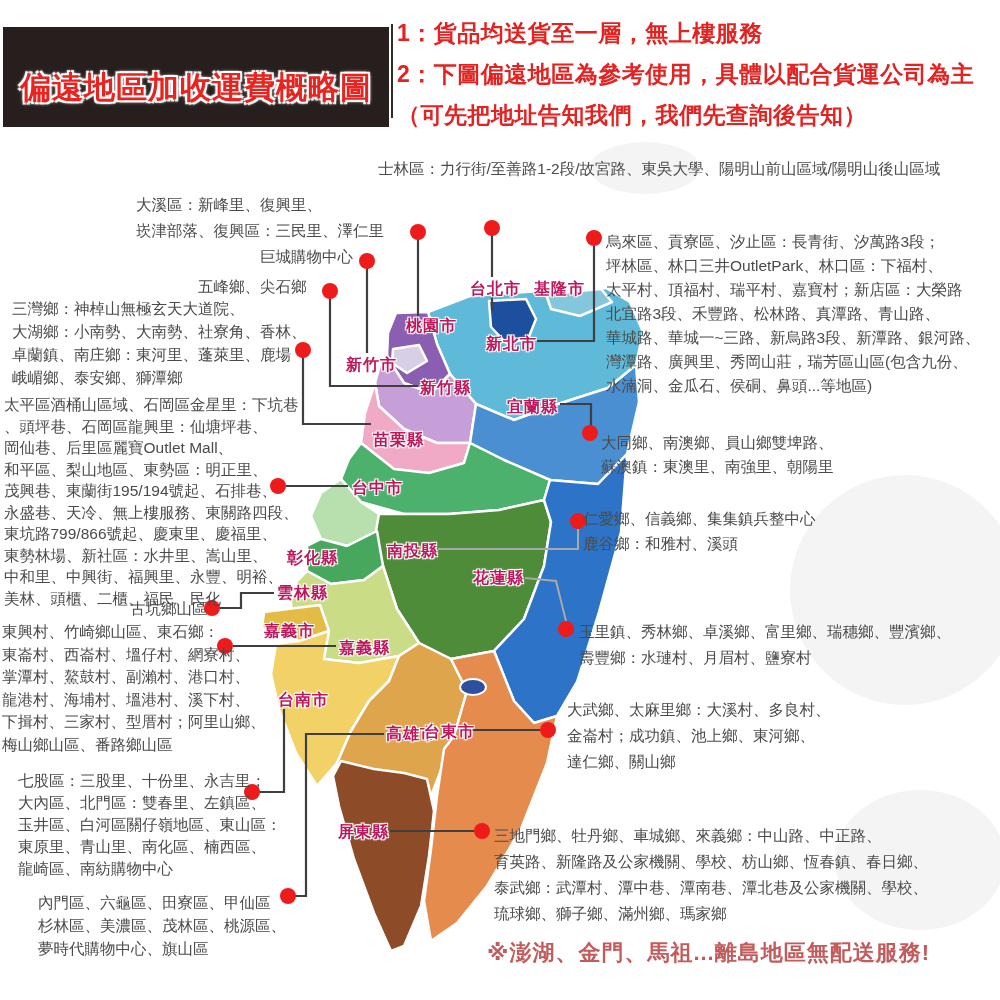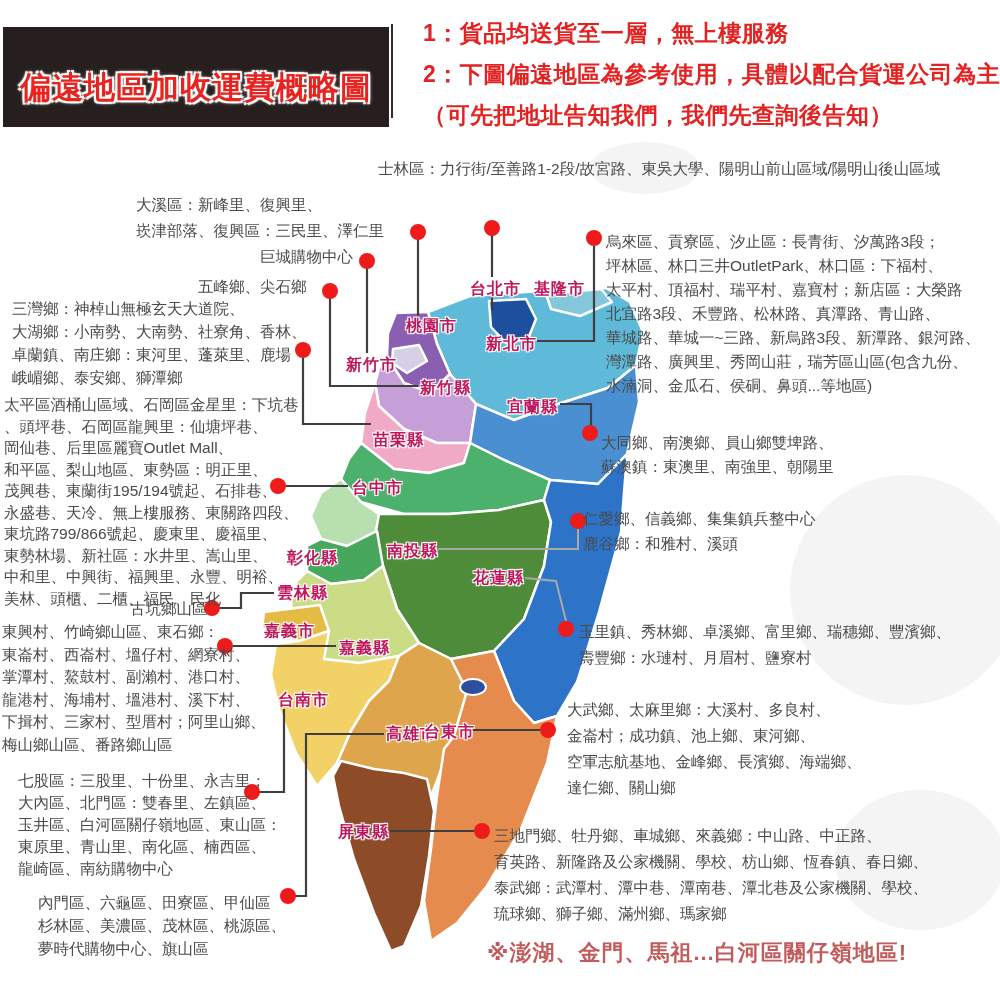--- a/index.html
+++ b/index.html
@@ -4,21 +4,21 @@
 <style>
   html,body{margin:0;padding:0;background:#ffffff;}
   #stage{position:relative;width:1000px;height:1000px;overflow:hidden;background:#ffffff;
          font-family:"Liberation Sans","DejaVu Sans",sans-serif;}
   
   #banner{position:absolute;left:3px;top:27px;width:386px;height:100px;background:#261f1d;
           display:flex;align-items:center;justify-content:center;}
   #banner .t{font-size:31px;font-weight:bold;color:#e82420;white-space:nowrap;letter-spacing:1px;
              text-shadow:-2px -2px 1px #fff,2px -2px 1px #fff,-2px 2px 1px #fff,2px 2px 1px #fff,0 0 5px #fff;margin-top:22px;}
   #notes{position:absolute;left:397px;top:13px;}
-  #notes .nline{font-size:23px;font-weight:bold;color:#e32222;white-space:nowrap;line-height:41px;letter-spacing:0.5px;margin-left:26px;}
+  #notes .nline{font-size:23px;font-weight:bold;color:#e32222;white-space:nowrap;line-height:41px;letter-spacing:0.5px;}
   #vdivider{position:absolute;left:391px;top:24px;width:2px;height:94px;background:#332b28;}
   
   .ann{position:absolute;color:#4a4a4a;font-size:15.5px;white-space:nowrap;z-index:4;}
   .ann .ln{white-space:nowrap;}
   
   .mlabel{position:absolute;font-size:16px;font-weight:bold;color:#be185d;white-space:nowrap;z-index:5;letter-spacing:1px;
           text-shadow:-1px -1px 0 #fff,1px -1px 0 #fff,-1px 1px 0 #fff,1px 1px 0 #fff,0 0 3px #fff;}
   
   #maplayer{position:absolute;left:0;top:0;z-index:2;}
   #maplayer polygon{stroke:#ffffff;stroke-width:2.5;stroke-linejoin:round;}
@@ -198,25 +198,24 @@
       <div class="ln">仁愛鄉、信義鄉、集集鎮兵整中心</div>
       <div class="ln">鹿谷鄉：和雅村、溪頭</div>
     </div>
   <div class="ann" style="left:579px;top:619px;line-height:26px">
       <div class="ln">玉里鎮、秀林鄉、卓溪鄉、富里鄉、瑞穗鄉、豐濱鄉、</div>
       <div class="ln">壽豐鄉：水璉村、月眉村、鹽寮村</div>
     </div>
   <div class="ann" style="left:567px;top:697px;line-height:26px">
       <div class="ln">大武鄉、太麻里鄉：大溪村、多良村、</div>
       <div class="ln">金崙村；成功鎮、池上鄉、東河鄉、</div>
-      <div class="ln">空軍志航基地、金峰鄉、長濱鄉、海端鄉、</div>
       <div class="ln">達仁鄉、關山鄉</div>
     </div>
   <div class="ann" style="left:494px;top:823px;line-height:26px">
       <div class="ln">三地門鄉、牡丹鄉、車城鄉、來義鄉：中山路、中正路、</div>
       <div class="ln">育英路、新隆路及公家機關、學校、枋山鄉、恆春鎮、春日鄉、</div>
       <div class="ln">泰武鄉：武潭村、潭中巷、潭南巷、潭北巷及公家機關、學校、</div>
       <div class="ln">琉球鄉、獅子鄉、滿州鄉、瑪家鄉</div>
     </div>
 
-  <div id="footer-note">※澎湖、金門、馬祖...白河區關仔嶺地區!</div>
+  <div id="footer-note">※澎湖、金門、馬祖...離島地區無配送服務!</div>
 
 </div>
 
 </body></html>

